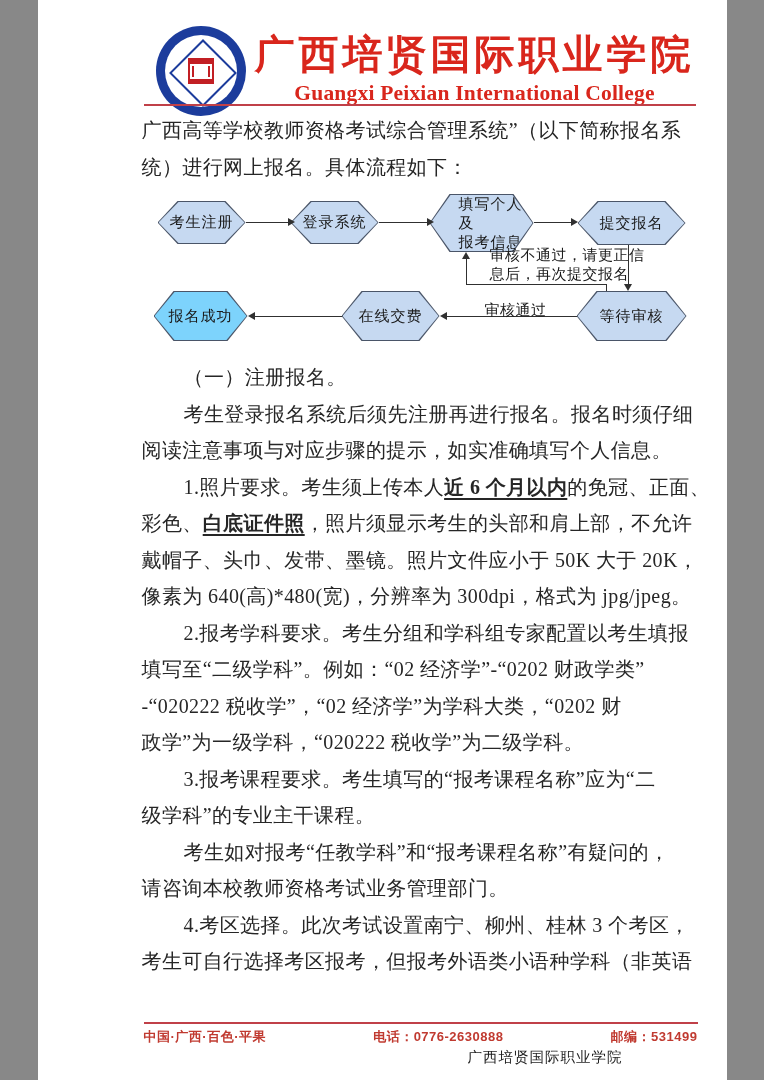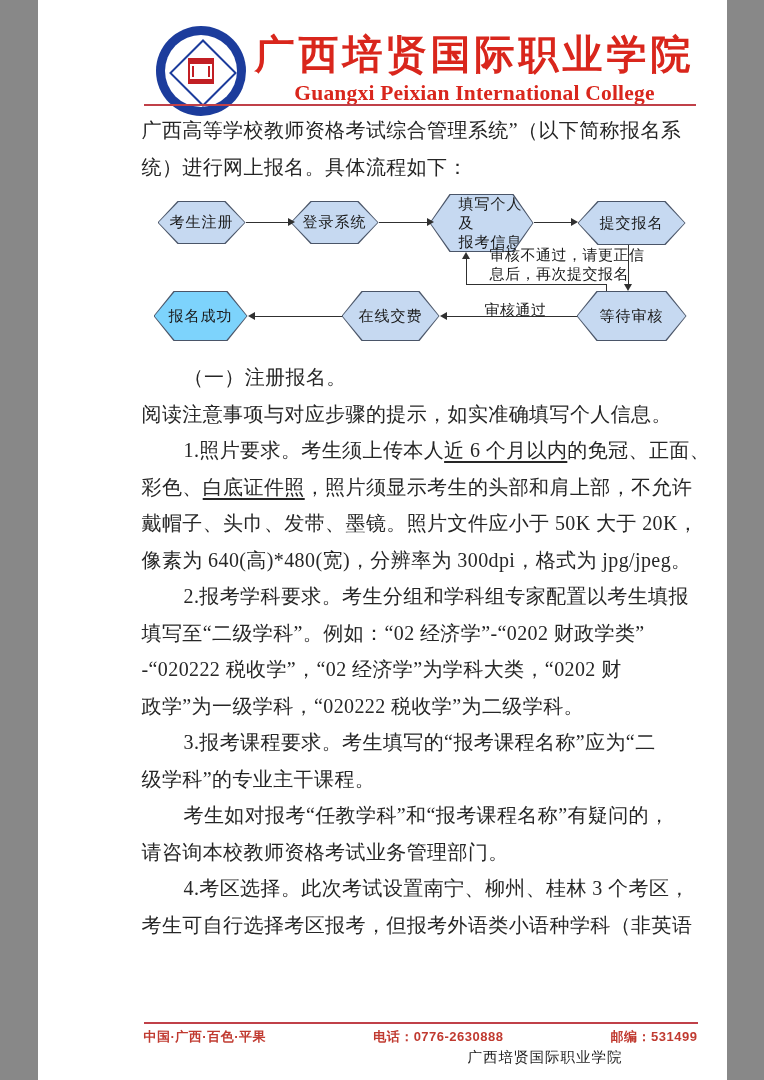--- a/index.html
+++ b/index.html
@@ -26,21 +26,21 @@
   .title-en{font-size:21.5px;font-weight:bold;letter-spacing:0.2px;line-height:26px;
     white-space:nowrap;}
   .header-rule{position:absolute;left:106px;top:104px;width:552px;height:2px;}
   
   .textblock{position:absolute;left:104px;width:560px;font-size:20px;
     letter-spacing:0.4px;line-height:36.5px;}
   #intro-lines{top:112px;line-height:37px;}
   #main-lines{top:359px;}
   .tline{white-space:nowrap;}
   .tline.indent{padding-left:42px;}
-  .emph{font-weight:normal;text-decoration:underline;text-underline-offset:4px;text-align:right;}
+  .emph{font-weight:bold;text-decoration:underline;text-underline-offset:4px;text-align:right;}
   
   .flowchart{position:absolute;left:0;top:0;width:764px;height:1080px;
     pointer-events:none;font-family:"Liberation Serif","DejaVu Serif",serif;}
   .hex{position:absolute;}
   .hex-b{position:absolute;inset:0;background:#4a5568;}
   .hex-f{position:absolute;inset:1px;background:#c6d9f1;display:flex;
     align-items:center;justify-content:center;flex-direction:column;
     font-size:15px;color:#1a1a1a;letter-spacing:1px;}
   .hex-b,.hex-f{clip-path:polygon(20px 0,calc(100% - 20px) 0,100% 50%,
     calc(100% - 20px) 100%,20px 100%,0 50%);}
@@ -155,20 +155,21 @@
 
     <div class="flabel" style="left:452px;top:246px;">
       <div>审核不通过，请更正信</div>
       <div>息后，再次提交报名</div>
     </div>
     <div class="flabel" style="left:447px;top:301px;">审核通过</div>
   </div>
 
   <div class="textblock" id="main-lines">
       <div class="tline indent">（一）注册报名。</div>
+      <div class="tline indent">考生登录报名系统后须先注册再进行报名。报名时须仔细</div>
       <div class="tline">阅读注意事项与对应步骤的提示，如实准确填写个人信息。</div>
       <div class="tline indent"><span>1.照片要求。考生须上传本人</span><span class="emph">近 6 个月以内</span><span>的免冠、正面、</span></div>
       <div class="tline"><span>彩色、</span><span class="emph">白底证件照</span><span>，照片须显示考生的头部和肩上部，不允许</span></div>
       <div class="tline">戴帽子、头巾、发带、墨镜。照片文件应小于 50K 大于 20K，</div>
       <div class="tline">像素为 640(高)*480(宽)，分辨率为 300dpi，格式为 jpg/jpeg。</div>
       <div class="tline indent">2.报考学科要求。考生分组和学科组专家配置以考生填报</div>
       <div class="tline">填写至“二级学科”。例如：“02 经济学”-“0202 财政学类”</div>
       <div class="tline">-“020222 税收学”，“02 经济学”为学科大类，“0202 财</div>
       <div class="tline">政学”为一级学科，“020222 税收学”为二级学科。</div>
       <div class="tline indent">3.报考课程要求。考生填写的“报考课程名称”应为“二</div>

